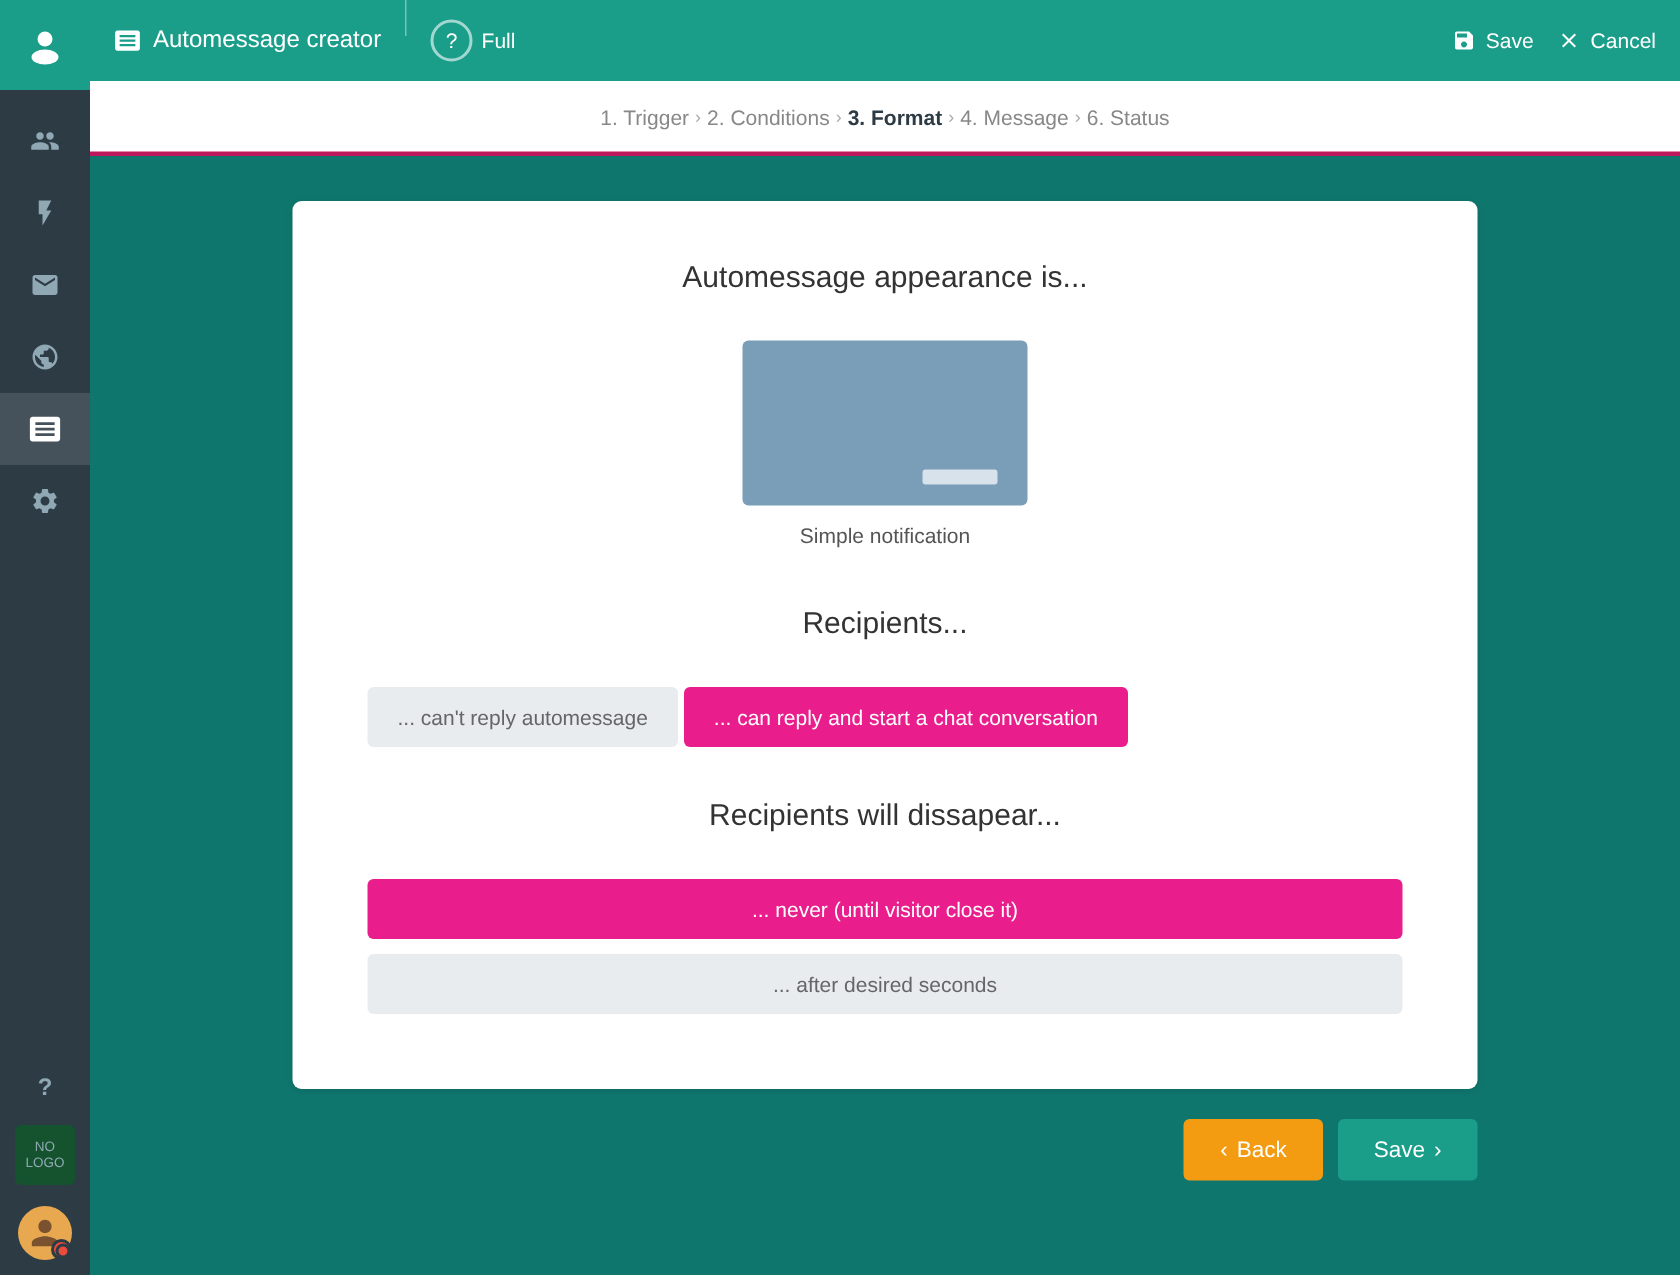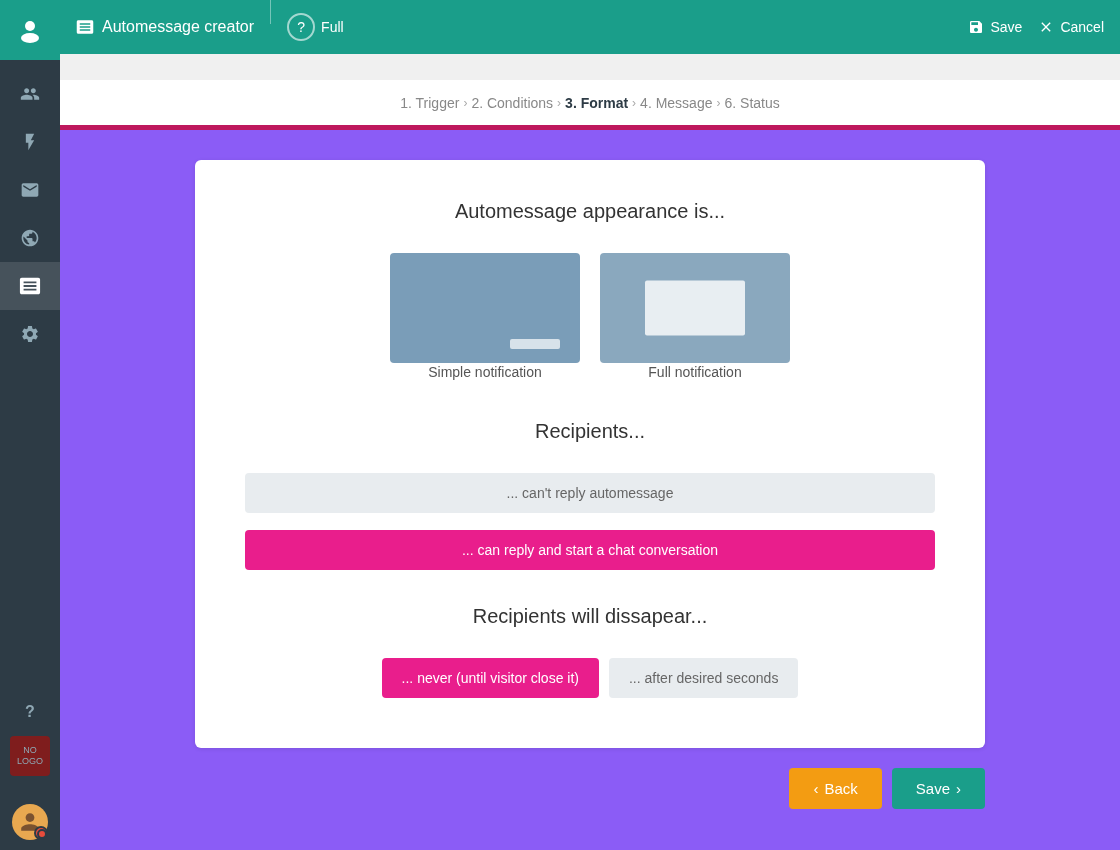--- a/index.html
+++ b/index.html
@@ -54,29 +54,29 @@
     .sidebar-bottom {
       display: flex;
       flex-direction: column;
       align-items: center;
       width: 100%;
       padding-bottom: 10px;
     }
     .avatar-box {
       width: 40px;
       height: 40px;
-      background: #7f1d1d;
+      background: #14532d;
       border-radius: 4px;
       display: flex;
       align-items: center;
       justify-content: center;
       color: #8fa8b4;
       font-size: 10px;
       text-align: center;
-      margin-bottom: 24px;
+      margin-bottom: 10px;
     }
     .avatar-user {
       width: 36px;
       height: 36px;
       background: #e8a850;
       border-radius: 50%;
       display: flex;
       align-items: center;
       justify-content: center;
       font-size: 18px;
@@ -145,23 +145,22 @@
       color: white;
     }
 
     
     .breadcrumb {
       background: white;
       padding: 0 34px;
       height: 50px;
       display: flex;
       align-items: center;
-      border-bottom: 5px solid #be185d;
+      border-bottom: 3px solid #be185d;
       flex-shrink: 0;
-      margin-top: 26px;
     }
     .breadcrumb-items {
       display: flex;
       align-items: center;
       gap: 4px;
       margin: 0 auto;
     }
     .breadcrumb-item {
       display: flex;
       align-items: center;
@@ -174,21 +173,21 @@
       font-weight: 600;
     }
     .breadcrumb-arrow {
       color: #aaa;
       font-size: 12px;
     }
 
     
     .content {
       flex: 1;
-      background: #8b5cf6;
+      background: #0f766e;
       display: flex;
       flex-direction: column;
       align-items: center;
       padding: 30px 20px;
     }
 
     .card {
       background: white;
       border-radius: 6px;
       width: 790px;
@@ -208,21 +207,21 @@
     .notification-options {
       display: flex;
       justify-content: center;
       gap: 20px;
       margin-bottom: 40px;
     }
     .notification-option {
       display: flex;
       flex-direction: column;
       align-items: center;
-      gap: 1px;
+      gap: 12px;
       cursor: pointer;
     }
     .notification-thumbnail {
       width: 190px;
       height: 110px;
       border-radius: 4px;
       position: relative;
     }
     .notif-simple {
       background: #7a9db8;
@@ -274,23 +273,22 @@
       font-weight: 600;
     }
 
     
     .recipients-section {
       margin-bottom: 35px;
     }
     .recipients-buttons {
       display: flex;
       flex-wrap: wrap;
-      gap: 17px;
+      gap: 4px;
       margin-top: 16px;
-      flex-direction: column;
     }
     .btn-recipient {
       padding: 12px 20px;
       border-radius: 4px;
       font-size: 14px;
       cursor: pointer;
       border: none;
       font-family: inherit;
     }
     .btn-recipient.inactive {
@@ -301,23 +299,24 @@
       background: #e91e8c;
       color: white;
     }
 
     
     .disappear-section {
       margin-bottom: 10px;
     }
     .disappear-buttons {
       display: flex;
-      justify-content: center;
+      justify-content: space-between;
       gap: 10px;
       margin-top: 16px;
+      flex-direction: column;
     }
     .btn-disappear {
       padding: 12px 20px;
       border-radius: 4px;
       font-size: 14px;
       cursor: pointer;
       border: none;
       font-family: inherit;
     }
     .btn-disappear.active-pink {
@@ -504,24 +503,20 @@
       <div class="section-title">Automessage appearance is...</div>
 
       <div class="notification-options">
 
         <div class="notification-option">
           <div class="notification-thumbnail notif-simple"></div>
           <span class="notification-label">Simple notification</span>
         </div>
 
 
-        <div class="notification-option">
-          <div class="notification-thumbnail notif-full"></div>
-          <span class="notification-label">Full notification</span>
-        </div>
       </div>
 
       <div class="recipients-section">
         <div class="section-title">Recipients...</div>
         <div class="recipients-buttons">
           <button class="btn-recipient inactive">... can't reply automessage</button>
           <button class="btn-recipient active-pink">... can reply and start a chat conversation</button>
         </div>
       </div>
 

